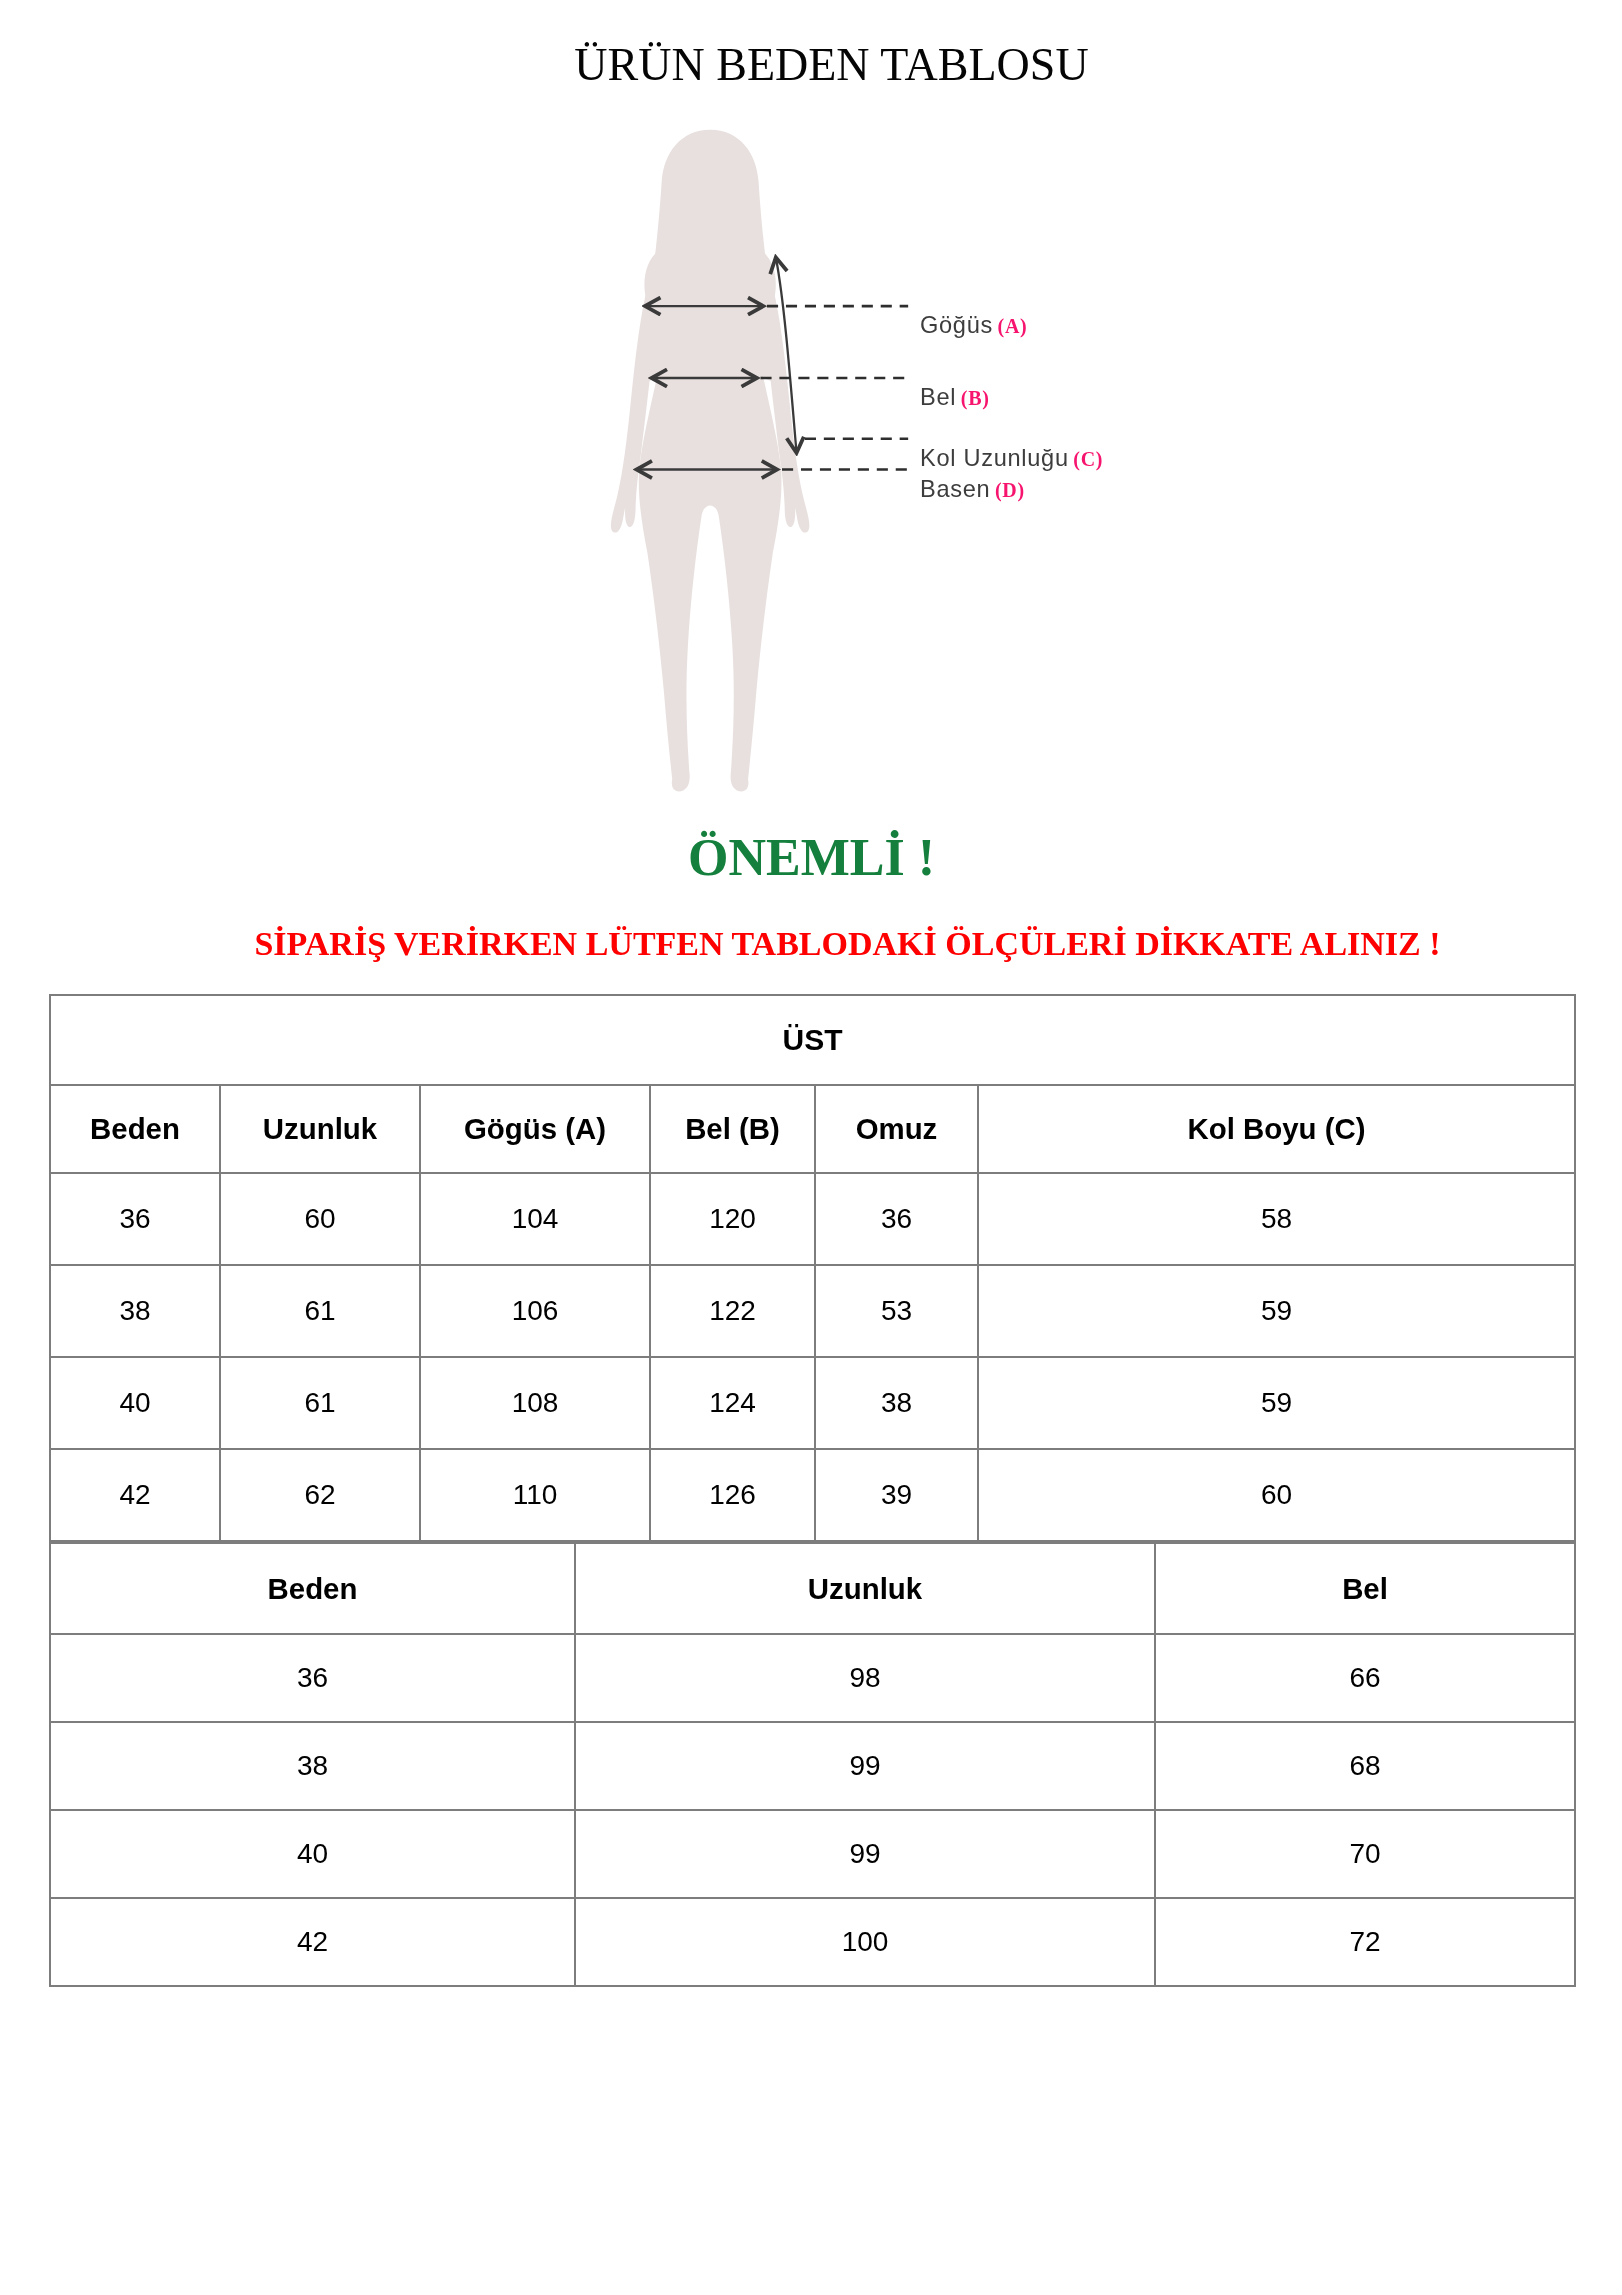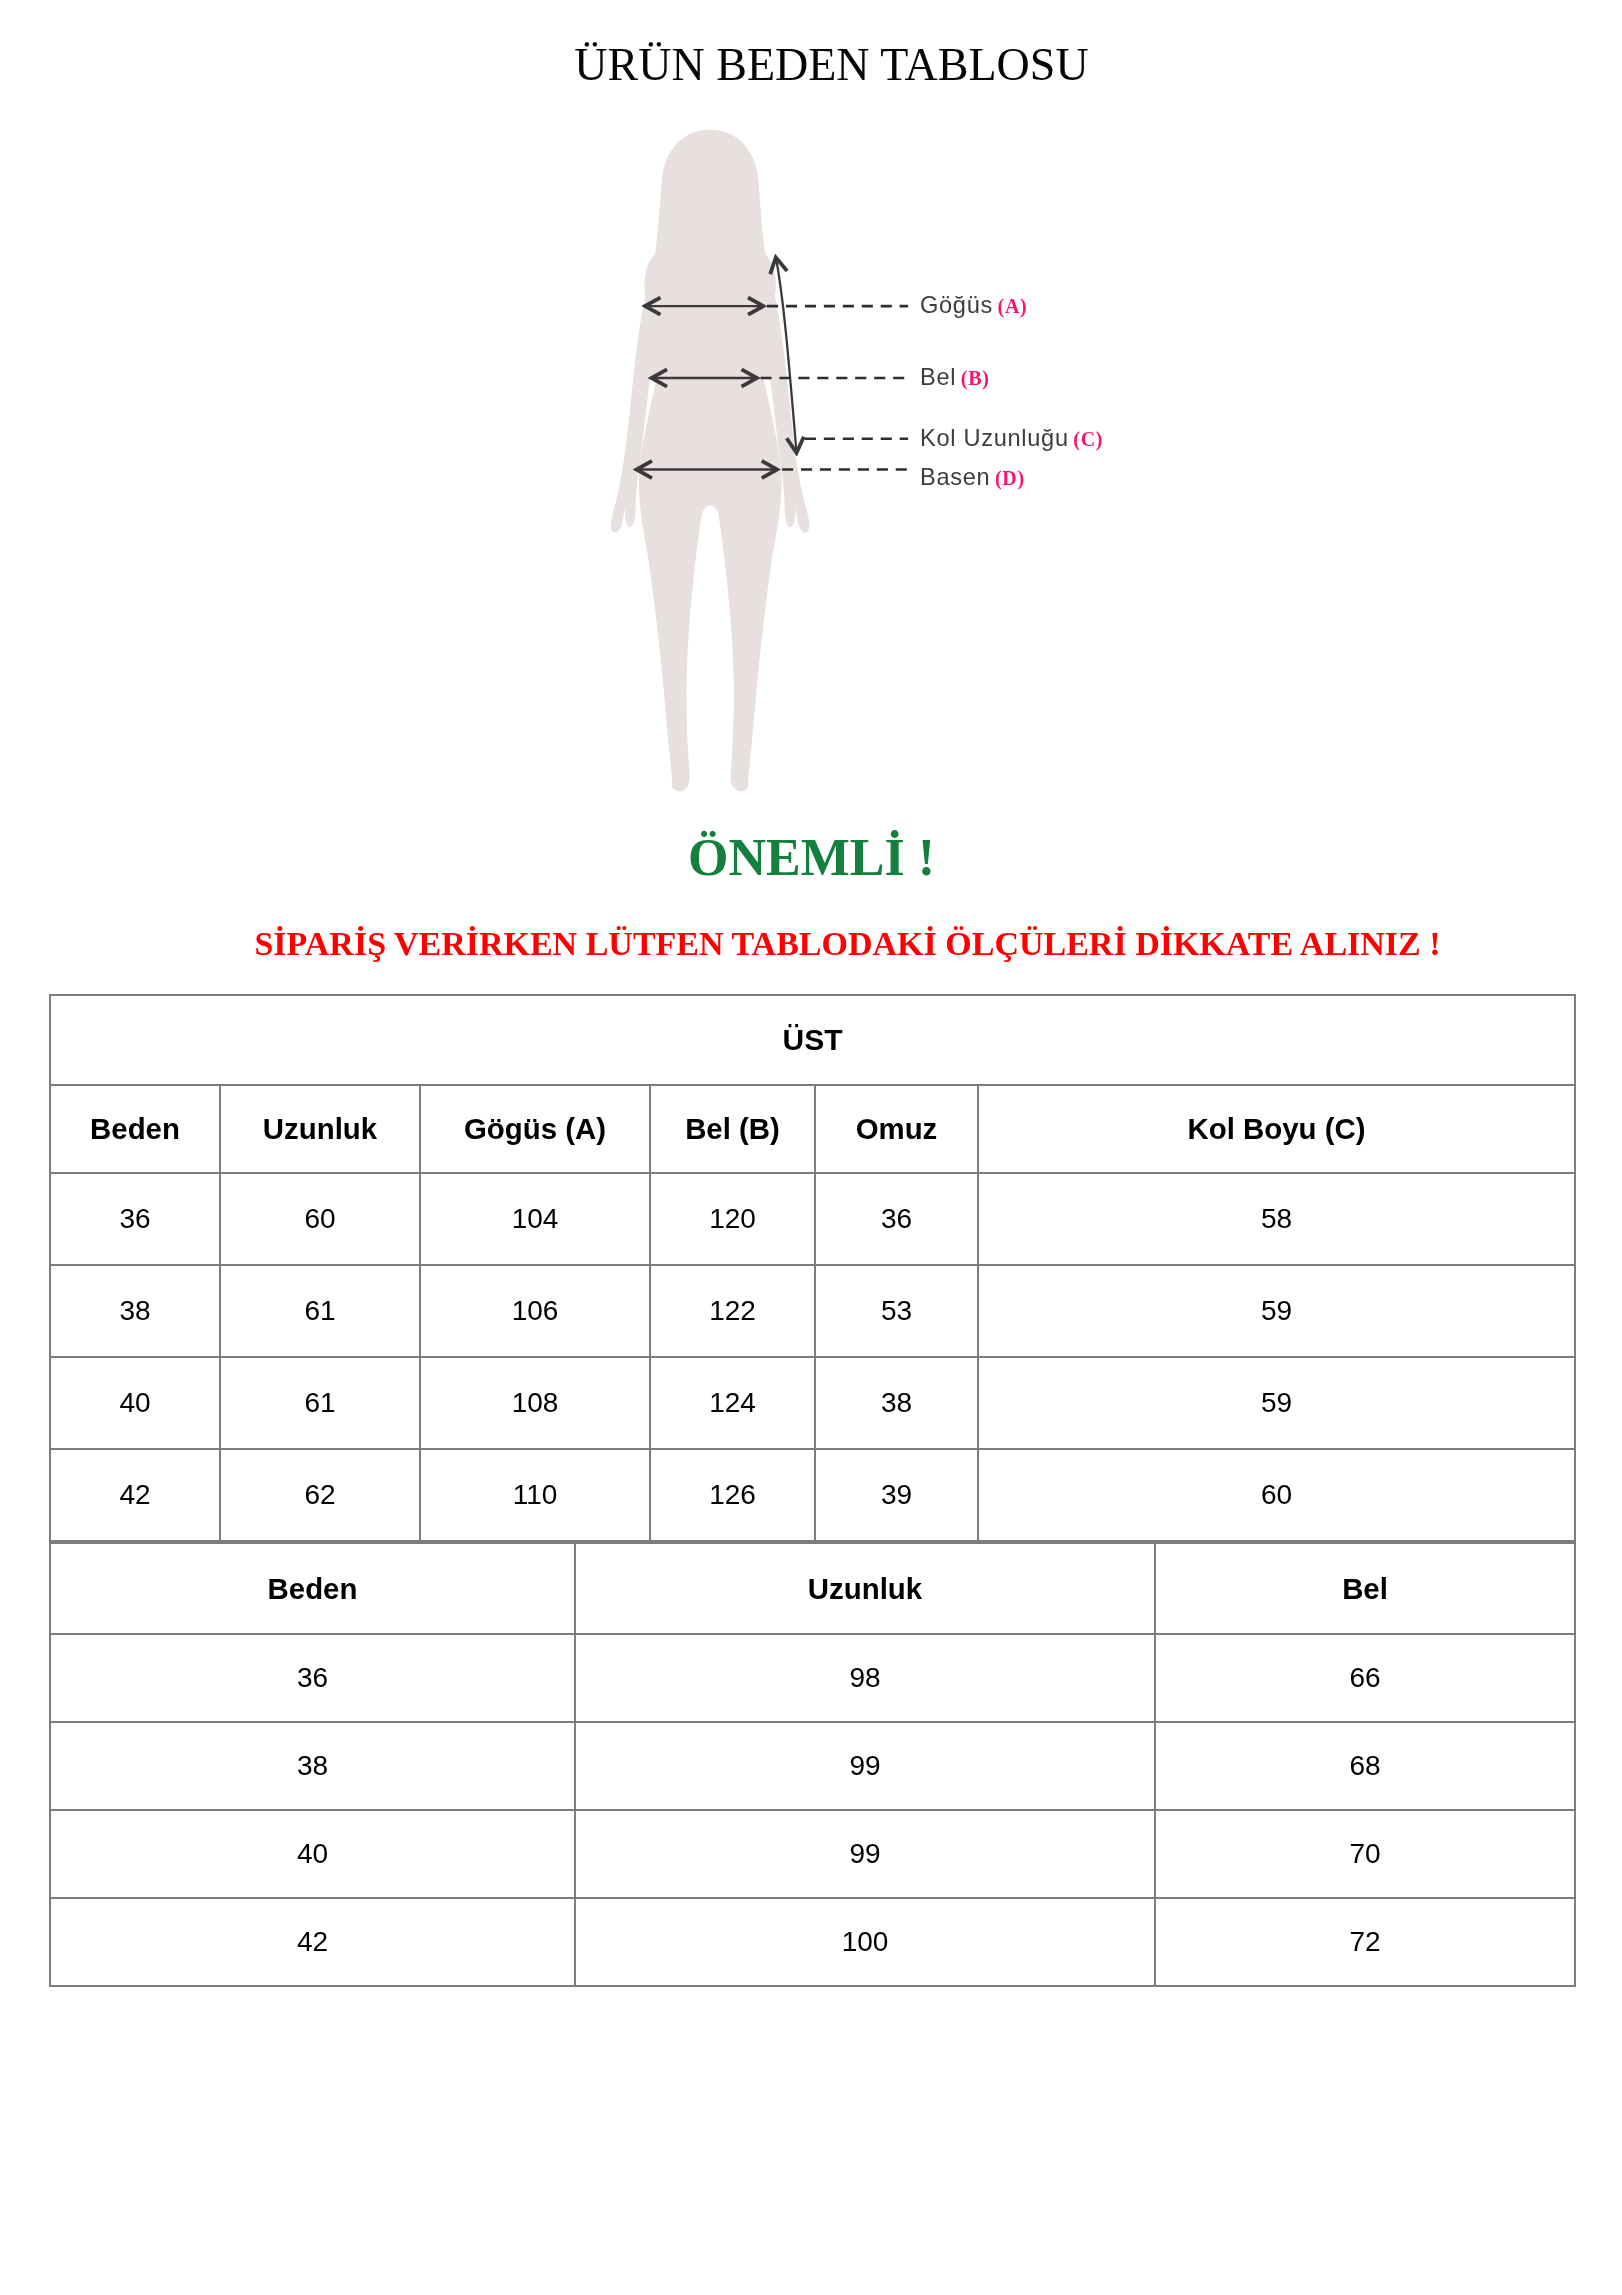--- a/index.html
+++ b/index.html
@@ -8,24 +8,24 @@
 
   
   .page-title{position:absolute;top:38px;left:0;width:100%;text-align:center;
               font-family:"Liberation Serif",serif;font-size:46px;font-weight:400;
               color:#050505;white-space:nowrap;padding-left:20px;}
 
   
   .figure{position:absolute;left:550px;top:124px;width:622px;height:681px;}
   .figure svg{position:absolute;left:0;top:0;}
   .fig-label{position:absolute;left:370px;color:#3d3d3d;font-size:23.6px;letter-spacing:0.7px;
-             line-height:27.5px;white-space:nowrap;}
+             line-height:27.5px;white-space:nowrap;margin-top:20px;}
   .fig-label .letter{color:#f7146e;font-family:"Liberation Serif",serif;font-weight:bold;
                      font-size:20px;margin-left:4.6px;}
-  .lbl-a{top:168px;} .lbl-b{top:240px;} .lbl-c{top:301px;} .lbl-d{top:340px;}
+  .lbl-a{top:168px;} .lbl-b{top:240px;} .lbl-c{top:301px;} .lbl-d{top:332px;}
 
   
   .warn-h{position:absolute;top:830px;left:0;width:100%;text-align:center;color:#15803d;
           font-family:"Liberation Serif",serif;font-weight:bold;font-size:52px;line-height:56px;}
   .warn-s{position:absolute;top:924px;left:0;width:100%;text-align:center;color:#fe0000;
           font-family:"Liberation Serif",serif;font-weight:bold;font-size:34px;line-height:39px;padding-left:36px;}
 
   
   .tables{position:absolute;left:49px;top:994px;width:1525px;}
   table{border-collapse:collapse;table-layout:fixed;width:1525px;background:#fff;}

